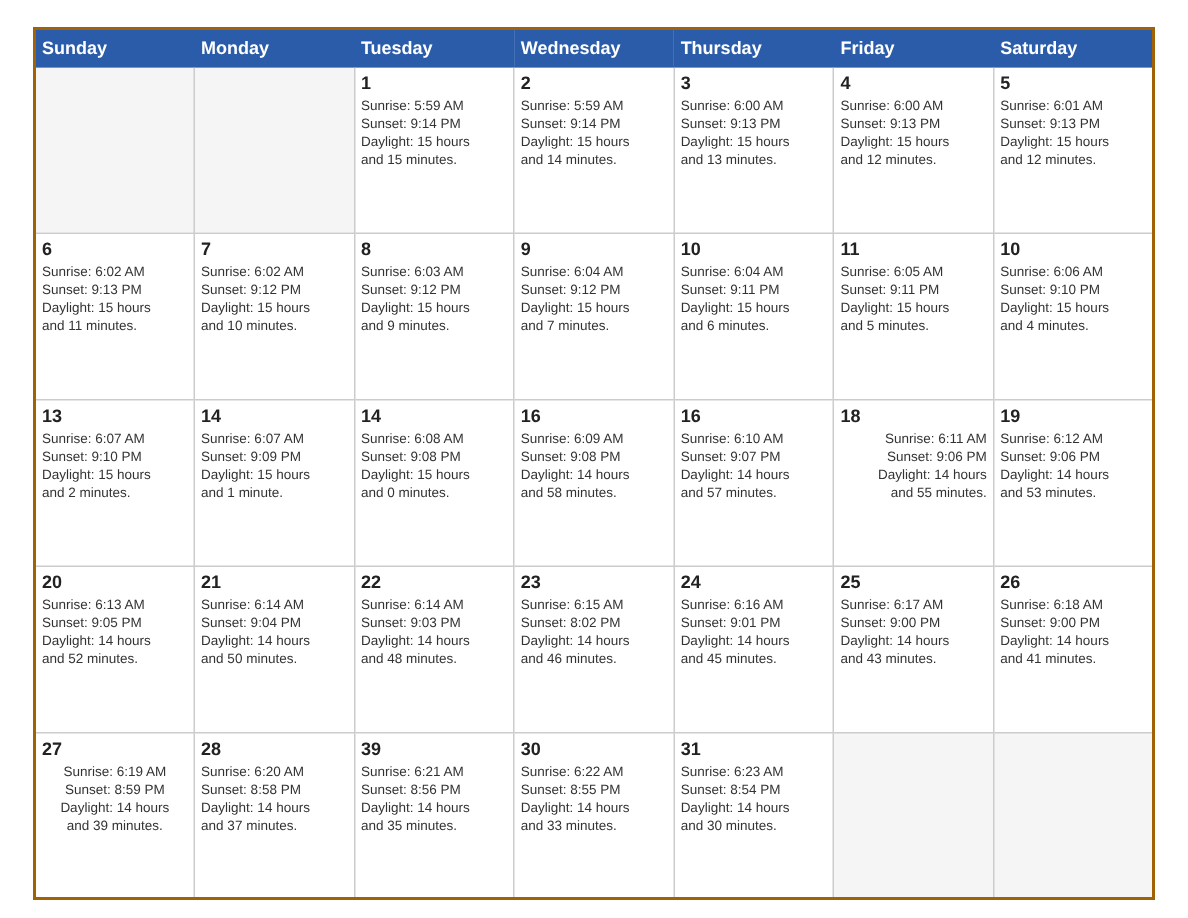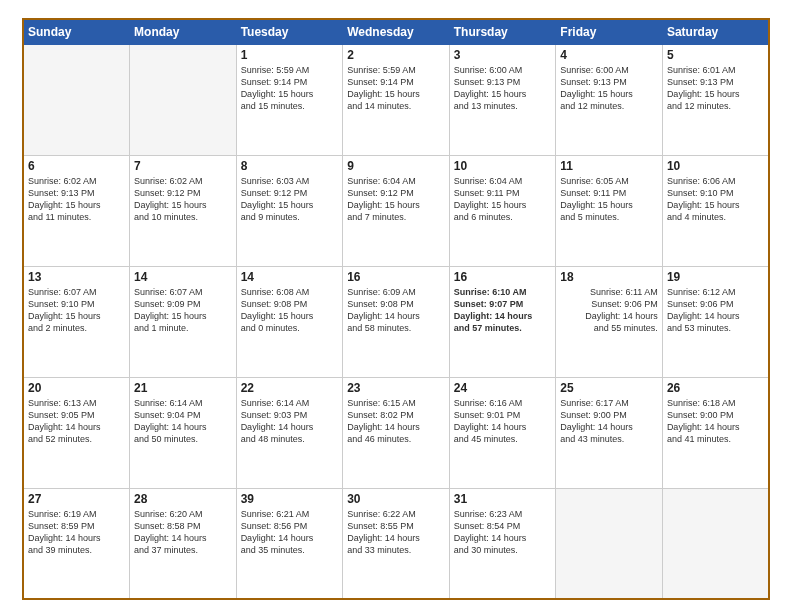--- a/index.html
+++ b/index.html
@@ -216,21 +216,21 @@
           </td>
           <td>
             <span class="day-num">16</span>
             <div class="day-info" style="white-space: pre-line;">Sunrise: 6:09 AM
 Sunset: 9:08 PM
 Daylight: 14 hours
 and 58 minutes.</div>
           </td>
           <td>
             <span class="day-num">16</span>
-            <div class="day-info" style="white-space: pre-line; font-weight: bold;">Sunrise: 6:10 AM
+            <div class="day-info" style="white-space: pre-line;">Sunrise: 6:10 AM
 Sunset: 9:07 PM
 Daylight: 14 hours
 and 57 minutes.</div>
           </td>
           <td>
             <span class="day-num">18</span>
             <div class="day-info" style="white-space: pre-line; text-align: right;">Sunrise: 6:11 AM
 Sunset: 9:06 PM
 Daylight: 14 hours
 and 55 minutes.</div>
@@ -290,21 +290,21 @@
             <span class="day-num">26</span>
             <div class="day-info" style="white-space: pre-line;">Sunrise: 6:18 AM
 Sunset: 9:00 PM
 Daylight: 14 hours
 and 41 minutes.</div>
           </td>
         </tr>
         <tr>
           <td>
             <span class="day-num">27</span>
-            <div class="day-info" style="white-space: pre-line;">Sunrise: 6:19 AM
+            <div class="day-info" style="white-space: pre-line; text-align: center;">Sunrise: 6:19 AM
 Sunset: 8:59 PM
 Daylight: 14 hours
 and 39 minutes.</div>
           </td>
           <td>
             <span class="day-num">28</span>
             <div class="day-info" style="white-space: pre-line;">Sunrise: 6:20 AM
 Sunset: 8:58 PM
 Daylight: 14 hours
 and 37 minutes.</div>

